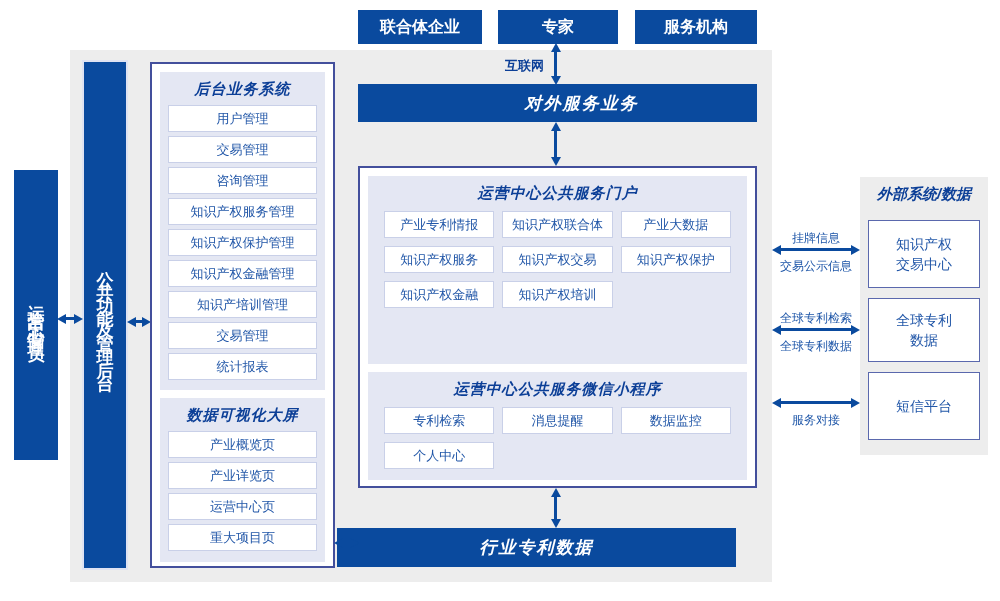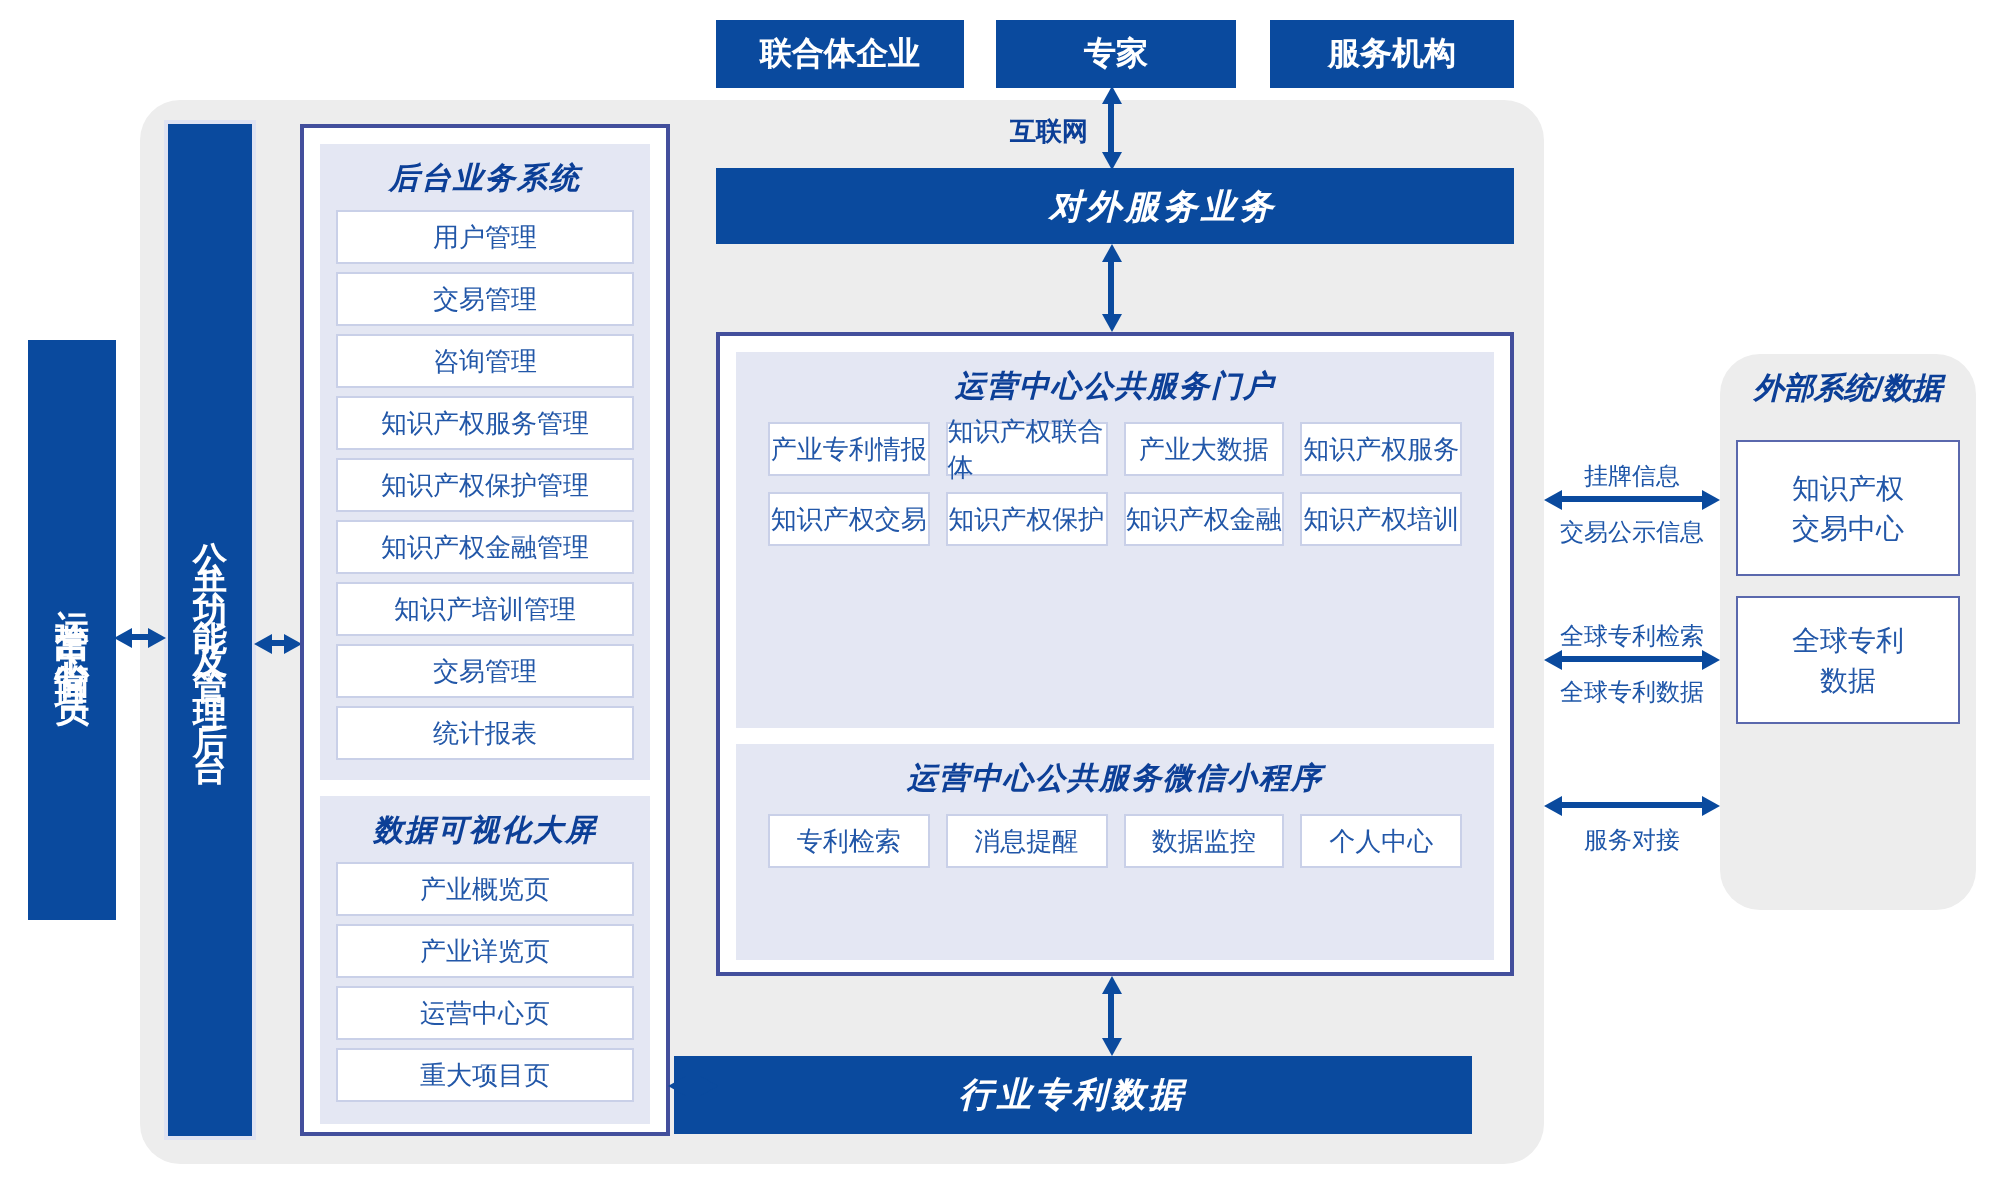--- a/index.html
+++ b/index.html
@@ -37,21 +37,21 @@
   }
   .vbox{
     background:var(--blue);
     color:#ffffff;
     display:flex;align-items:center;justify-content:center;
     font-weight:bold;
     writing-mode:vertical-rl;
     text-orientation:upright;
   }
   
-  .graypanel{background:var(--gray);border-radius:20px;}
+  .graypanel{background:var(--gray);}
   
   .outline-box{
     background:#ffffff;
     border:2px solid var(--navy);
   }
   
   .card{
     background:var(--lav);
   }
   .card-title{
@@ -63,21 +63,21 @@
   }
   .item{
     background:#ffffff;
     border:1px solid var(--item-border);
     color:var(--item-blue);
     font-size:13px;
     display:flex;align-items:center;justify-content:center;
     height:27px;
   }
   .list{display:flex;flex-direction:column;gap:4px;padding:2px 8px 8px;}
-  .grid2{display:grid;grid-template-columns:1fr 1fr 1fr 1fr;gap:8px;padding:4px 16px 8px;}
+  .grid2{display:grid;grid-template-columns:1fr 1fr 1fr;gap:8px;padding:4px 16px 8px;}
   
   .ext-box{
     background:#ffffff;
     border:1px solid var(--ext-border);
     color:var(--item-blue);
     font-size:14px;text-align:center;
     display:flex;align-items:center;justify-content:center;
     line-height:1.45;
     padding:0 22px;
   }
@@ -194,20 +194,21 @@
 <div class="abs bar" style="left:337px;top:528px;width:399px;height:39px;">
   <span>行业专利数据</span>
 </div>
 
 <div class="arrh" style="left:343px;top:541px;width:7px;"></div>
 
 <div class="abs graypanel" style="left:860px;top:177px;width:128px;height:278px;">
   <div class="card-title" style="font-size:15px;letter-spacing:0;">外部系统/数据</div>
   <div class="abs ext-box" style="left:8px;top:43px;width:112px;height:68px;">知识产权交易中心</div>
   <div class="abs ext-box" style="left:8px;top:121px;width:112px;height:64px;">全球专利数据</div>
+  <div class="abs ext-box" style="left:8px;top:195px;width:112px;height:68px;">短信平台</div>
 </div>
 
 <div class="arrh" style="left:781px;top:248px;width:70px;"></div>
 <div class="flow-label" style="left:766px;top:230px;">挂牌信息</div>
 <div class="flow-label" style="left:766px;top:258px;">交易公示信息</div>
 
 <div class="arrh" style="left:781px;top:328px;width:70px;"></div>
 <div class="flow-label" style="left:766px;top:310px;">全球专利检索</div>
 <div class="flow-label" style="left:766px;top:338px;">全球专利数据</div>
 

